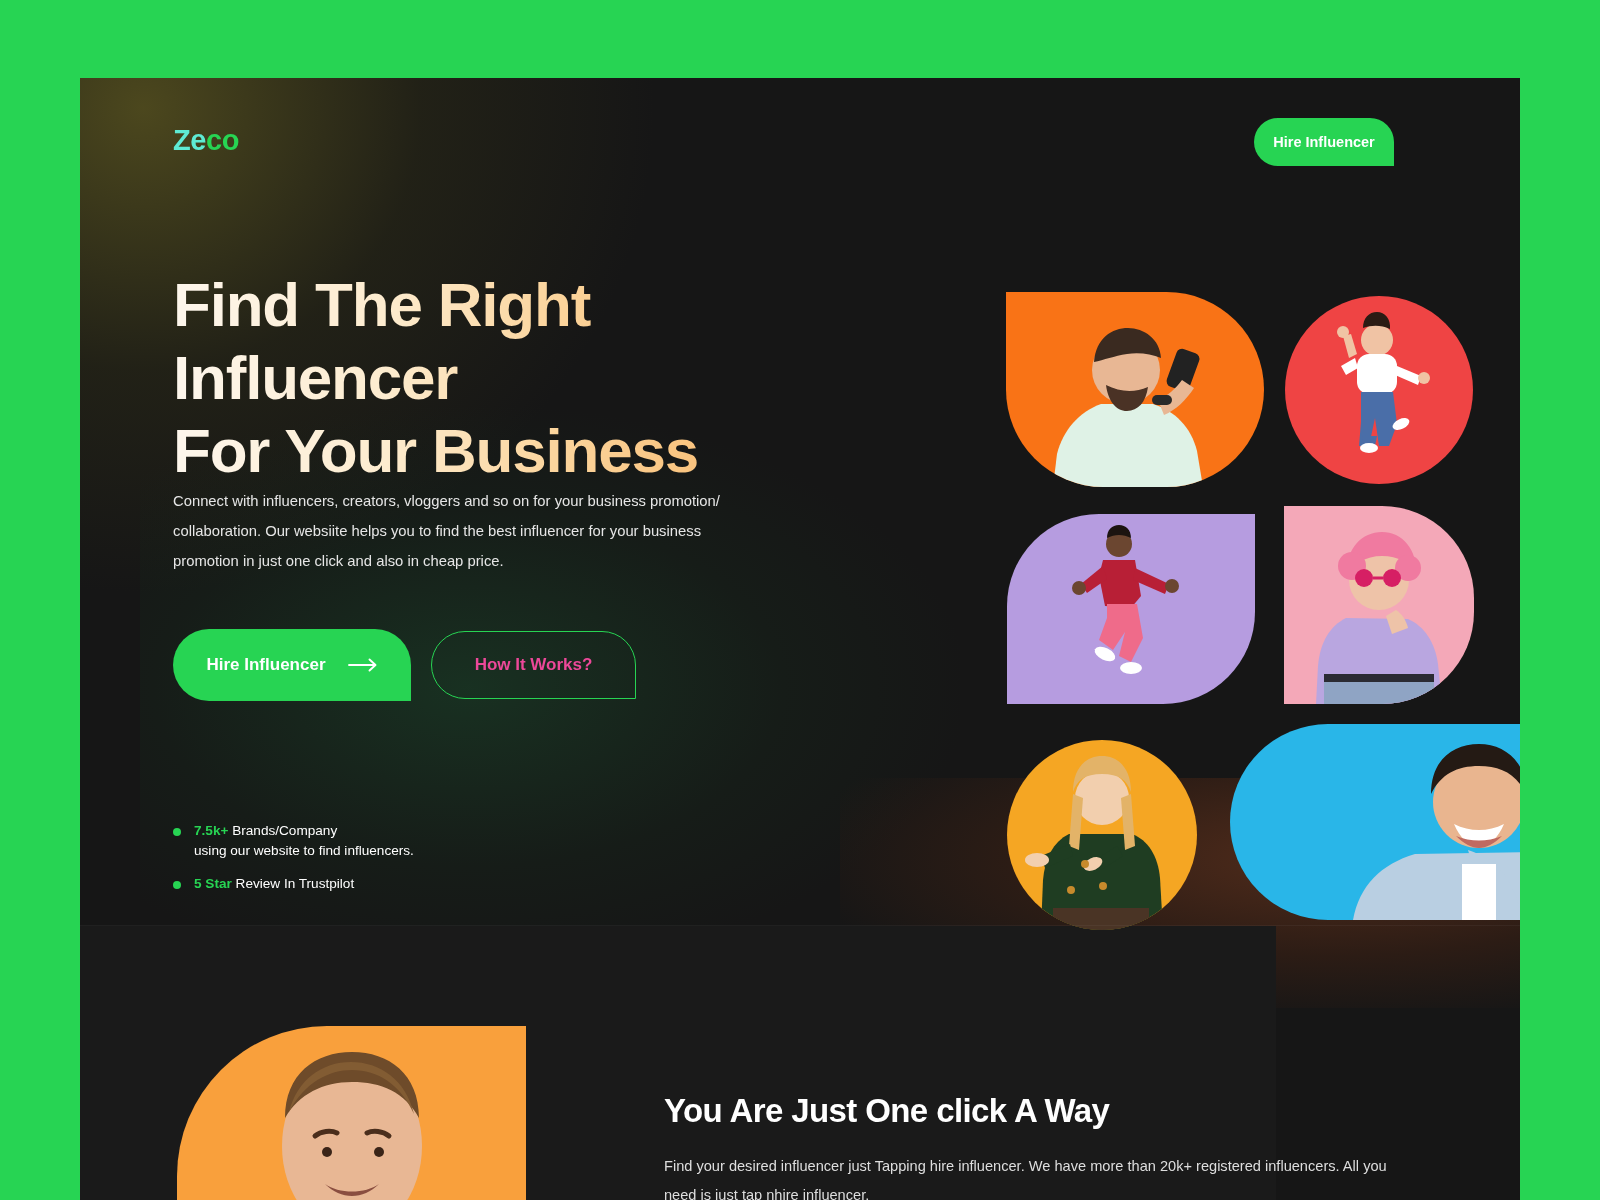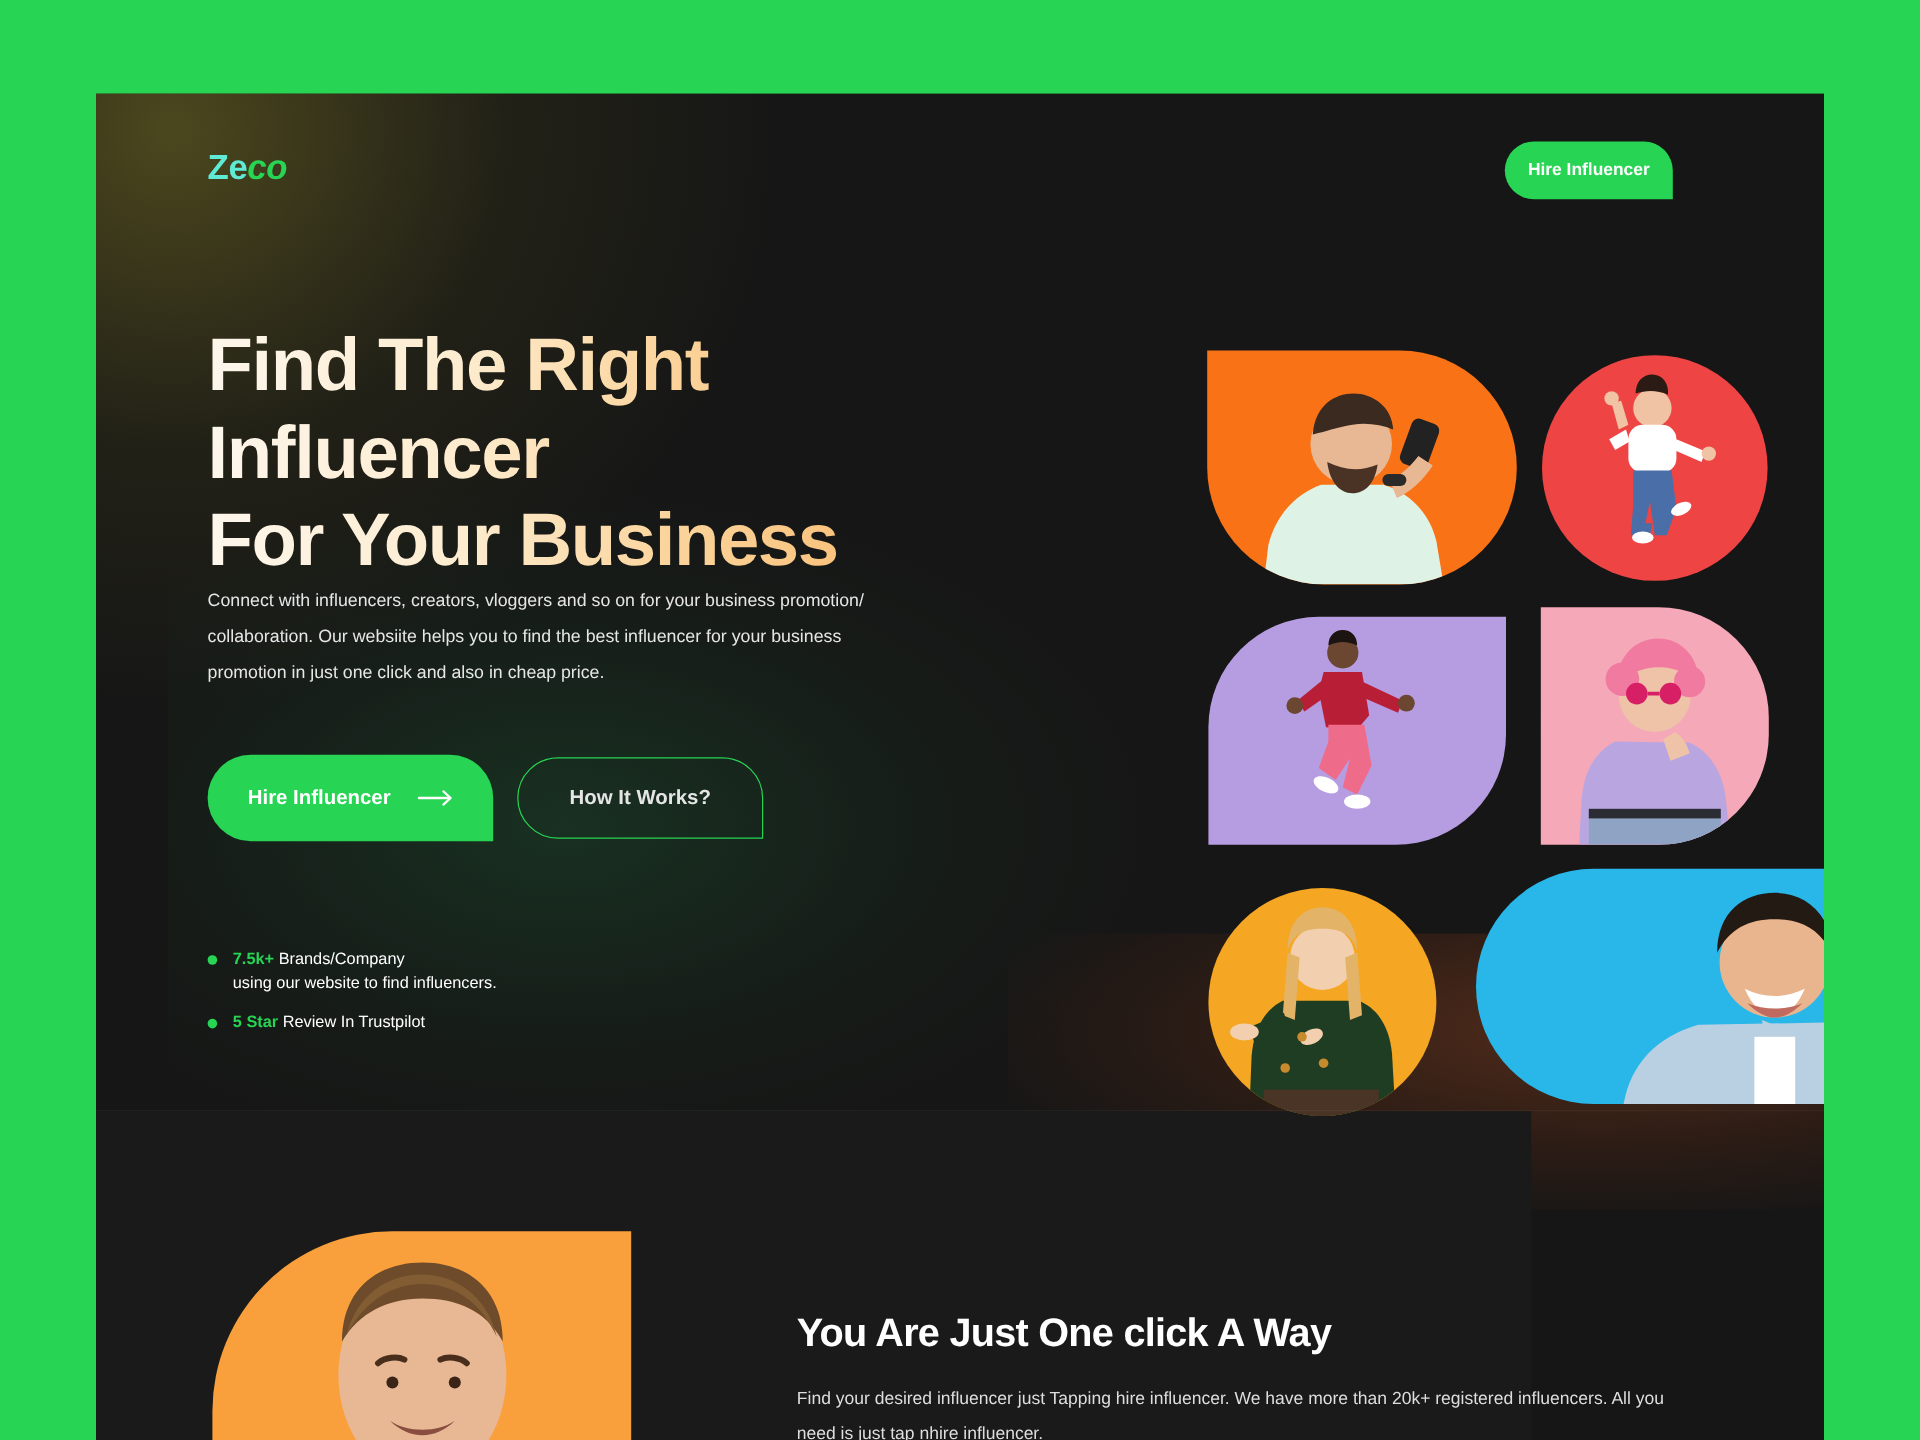--- a/index.html
+++ b/index.html
@@ -41,21 +41,21 @@
   
   .header{
     position:absolute; left:0; top:0; width:1440px; height:130px;
     display:flex; align-items:center; z-index:6;
   }
   .logo{
     position:absolute; left:93px; top:46px;
     font-size:29px; font-weight:700; letter-spacing:-0.4px;
   }
   .logo .l-white{ color:#5eead4; }
-  .logo .l-green{ color:#27d453;font-style:italic; }
+  .logo .l-green{ color:#27d453; }
 
   .nav{
     position:absolute; left:390px; top:52px;
     display:flex; align-items:center; gap:0;
   }
   .nav-item{
     position:relative;
     color:#f2f2f2; font-size:15.5px; font-weight:500;
     padding:0 35px; white-space:nowrap; cursor:pointer;
   }
@@ -91,27 +91,27 @@
   .hero-btns{ margin-top:52px; display:flex; align-items:center; gap:20px; }
   .btn-primary{
     width:238px; height:72px; background:#27d453; border:none;
     color:#ffffff; font-size:17px; font-weight:700;
     display:flex; align-items:center; justify-content:center; gap:22px;
     border-radius:36px 36px 0 36px; cursor:pointer;
   }
   .btn-arrow{ display:inline-flex; align-items:center; }
   .btn-ghost{
     width:205px; height:68px; background:transparent;
-    border:1.4px solid #27d453; color:#e5e5e5;
+    border:1.4px solid #27d453; color:#ec4899;
     font-size:17px; font-weight:700;
     display:flex; align-items:center; justify-content:center;
     border-radius:34px 34px 0 34px; cursor:pointer;
   }
 
-  .stats{ margin-top:88px; }
+  .stats{ margin-top:120px; }
   .stat-row{ display:flex; align-items:flex-start; gap:13px; margin-bottom:13px; }
   .dot{
     width:8px; height:8px; border-radius:50%; background:#27d453;
     margin-top:7px; flex:none;
   }
   .stat-text{ font-size:13.6px; line-height:1.45; color:#ffffff; }
   .stat-num{ color:#27d453; font-weight:700; }
   .stat-sub{ display:block; }
 
   

